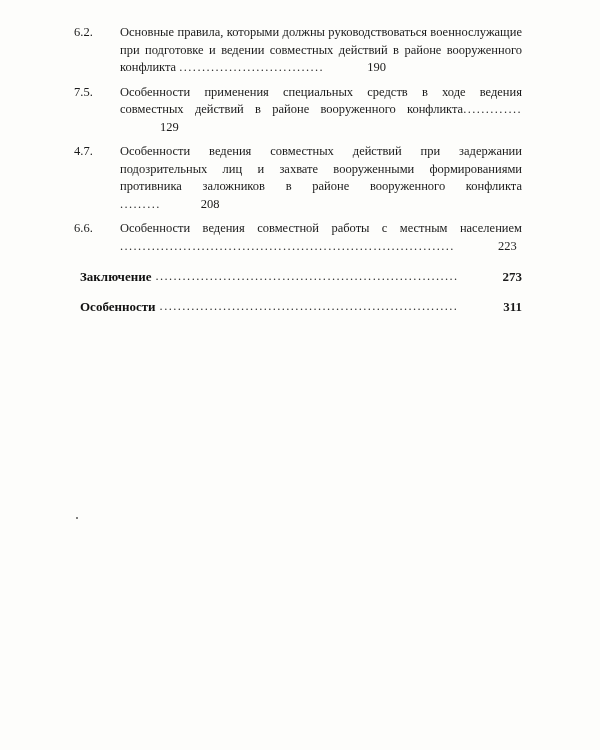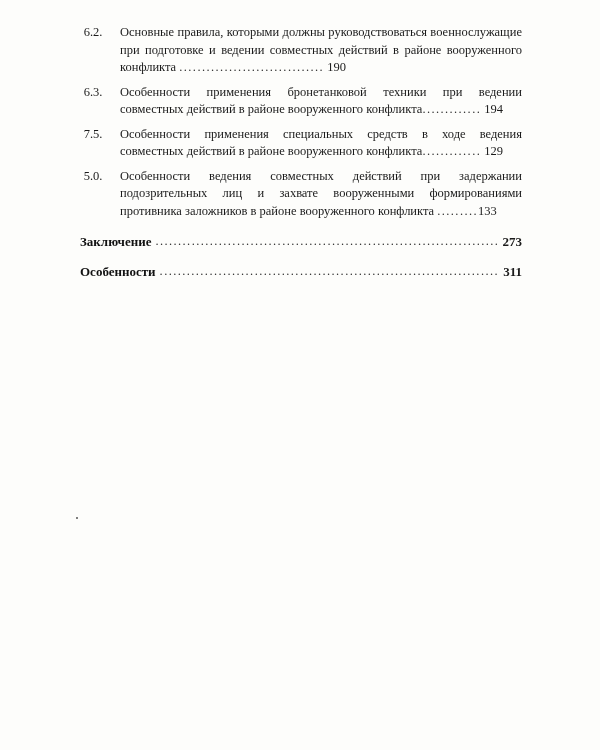--- a/index.html
+++ b/index.html
@@ -29,21 +29,21 @@
     width: 448px;
   }
   .entry {
     display: flex;
     align-items: flex-start;
     margin-bottom: 7px;
   }
   .num {
     width: 38px;
     flex: 0 0 38px;
-    text-align: center;
+    text-align: left;
     padding-right: 8px;
     font-size: 12.5px;
     line-height: 17.5px;
     color: #1b1b1b;
   }
   .body {
     flex: 1 1 auto;
     font-size: 12.5px;
     line-height: 17.5px;
     text-align: justify;
@@ -52,20 +52,21 @@
   .title-text {
     
   }
   .dots {
     letter-spacing: 1.4px;
     color: #333;
   }
   .pageno {
     font-size: 12.5px;
     white-space: nowrap;
+    margin-left: 40px;
   }
   
   .main-entry {
     display: flex;
     align-items: baseline;
     margin-top: 14px;
     margin-bottom: 2px;
     padding-left: 6px;
   }
   .main-entry .label {
@@ -105,35 +106,35 @@
 
 <div class="page">
 
   <div class="toc">
 
     <div class="entry">
       <div class="num">6.2.</div>
       <div class="body"><span class="title-text">Основные правила, которыми должны руководствоваться военнослужащие при подготовке и ведении совместных действий в районе вооруженного конфликта</span> <span class="dots">................................</span> <span class="pageno">190</span></div>
     </div>
 
-    <div class="entry">
-      <div class="num">6.3.</div>
-      <div class="body"><span class="title-text">Особенности применения бронетанковой техники при ведении совместных действий в районе вооруженного конфликта</span><span class="dots">.............</span> <span class="pageno">194</span></div>
-    </div>
 
     <div class="entry">
       <div class="num">7.5.</div>
       <div class="body"><span class="title-text">Особенности применения специальных средств в ходе ведения совместных действий в районе вооруженного конфликта</span><span class="dots">.............</span> <span class="pageno">129</span></div>
     </div>
 
     <div class="entry">
-      <div class="num">5.0.</div>
-      <div class="body"><span class="title-text">Особенности ведения совместных действий при задержании подозрительных лиц и захвате вооруженными формированиями противника заложников в районе вооруженного конфликта</span> <span class="dots">.........</span><span class="pageno">133</span></div>
+      <div class="num">4.7.</div>
+      <div class="body"><span class="title-text">Особенности ведения совместных действий при задержании подозрительных лиц и захвате вооруженными формированиями противника заложников в районе вооруженного конфликта</span> <span class="dots">.........</span><span class="pageno">208</span></div>
     </div>
 
+    <div class="entry">
+      <div class="num">6.6.</div>
+      <div class="body"><span class="title-text">Особенности ведения совместной работы с местным населением</span> <span class="dots">..........................................................................</span> <span class="pageno">223</span></div>
+    </div>
 
     <div class="main-entry">
       <span class="label">Заключение</span>
       <span class="fill">...........................................................................................</span>
       <span class="pageno">273</span>
     </div>
 
     <div class="main-entry">
       <span class="label">Особенности</span>
       <span class="fill">..........................................................................................</span>

